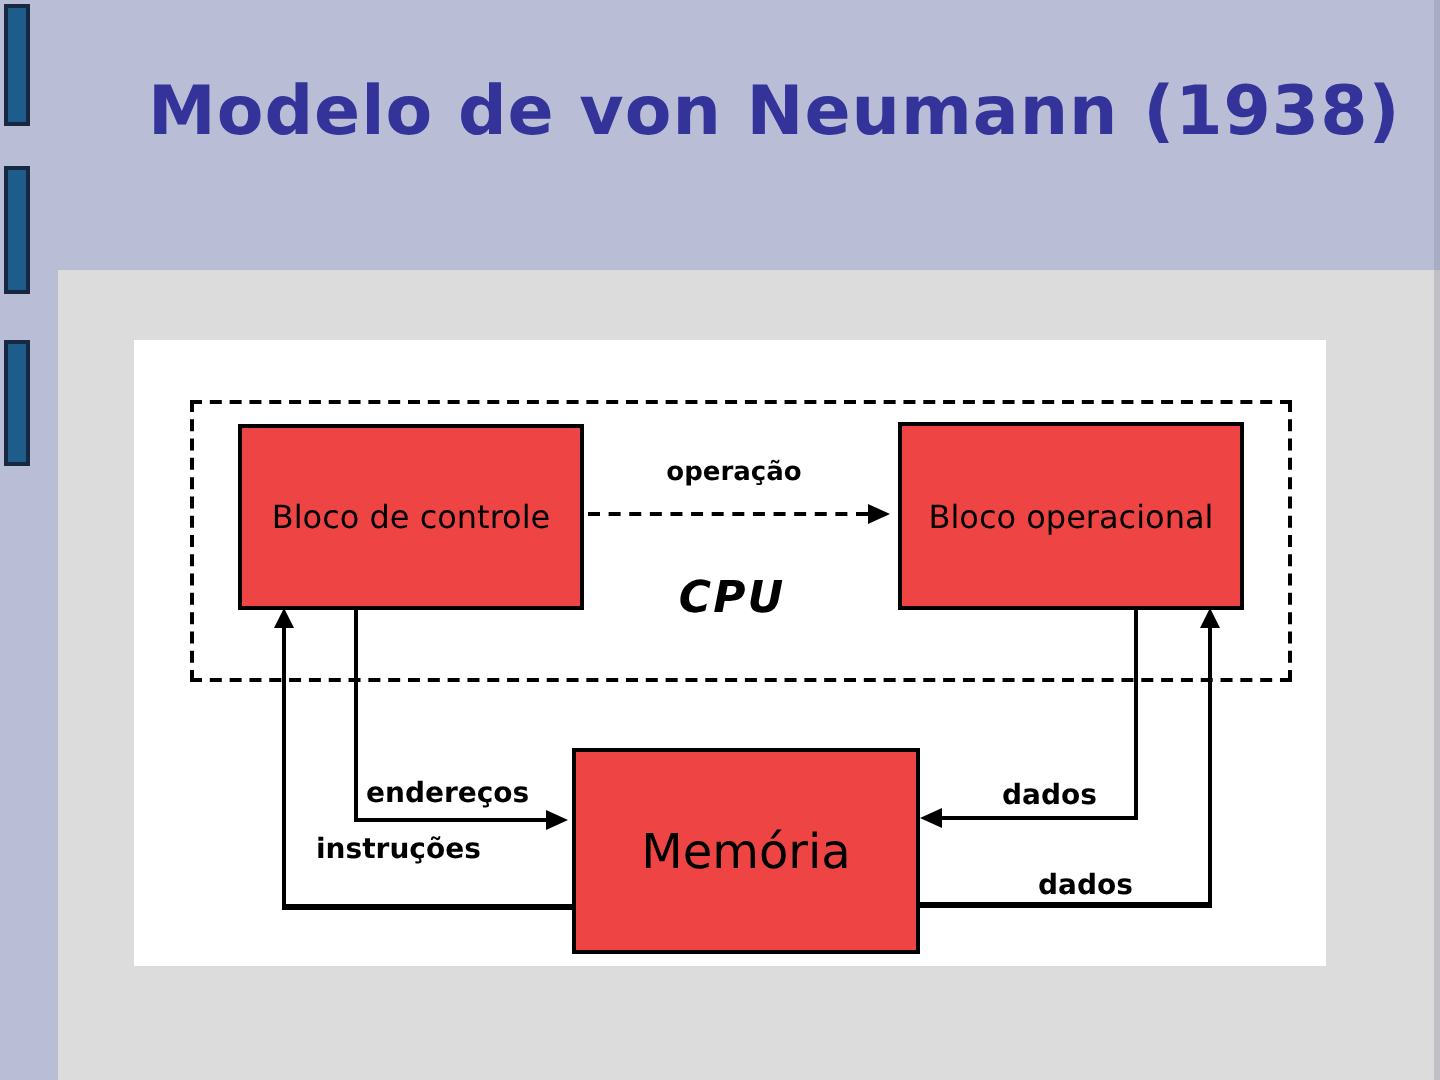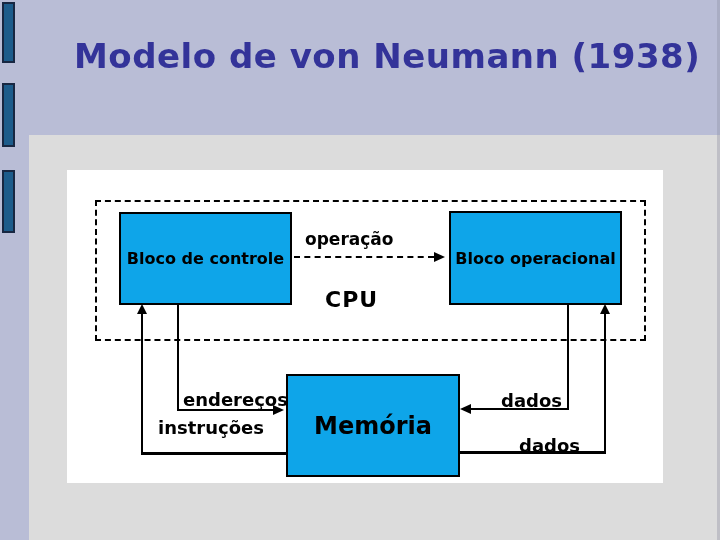--- a/index.html
+++ b/index.html
@@ -59,43 +59,44 @@
   }
   .diagram-panel * { position: absolute; }
 
   .cpu-box {
     left: 28px; top: 30px;
     width: 551px; height: 141px;
     border: 2px dashed #000;
   }
   .block {
     border: 2px solid #000;
-    background: #0ea5e9;
+    background: #ef4444;
     display: flex;
     align-items: center;
     justify-content: center;
     position: absolute;
-    font-weight: bold;
+    font-weight: normal;
     color: #000;
   }
   .control-box     { left: 52px;  top: 42px;  width: 173px; height: 93px;  font-size: 16px; }
   .operational-box { left: 382px; top: 41px;  width: 173px; height: 94px;  font-size: 16px; }
   .memory-box      { left: 219px; top: 204px; width: 174px; height: 103px; font-size: 24px; }
 
   .cpu-label {
     left: 258px; top: 117px; width: 82px;
-    text-align: left;
+    text-align: center;
     font-size: 22px; font-weight: bold; color: #000;
     letter-spacing: 1px;
+    font-style: italic;
   }
   .conn-label {
-    font-size: 18px; font-weight: bold; color: #000;
+    font-size: 14px; font-weight: bold; color: #000;
     white-space: nowrap;
   }
-  .lbl-operacao   { left: 238px; top: 59px;  width: 124px; font-size: 17px; }
+  .lbl-operacao   { left: 238px; top: 59px;  width: 124px; text-align: center; font-size: 13px; }
   .lbl-enderecos  { left: 116px; top: 219px; }
   .lbl-instrucoes { left: 91px;  top: 247px; }
   .lbl-dados-1    { left: 434px; top: 220px; }
   .lbl-dados-2    { left: 452px; top: 265px; }
 
   .hline, .vline { background: #000; }
 
   .dash-line { left: 227px; top: 86px; width: 140px; height: 0; border-top: 2px dashed #000; }
 
   .l-end-v  { left: 110px; top: 135px; width: 2px;   height: 106px; }

